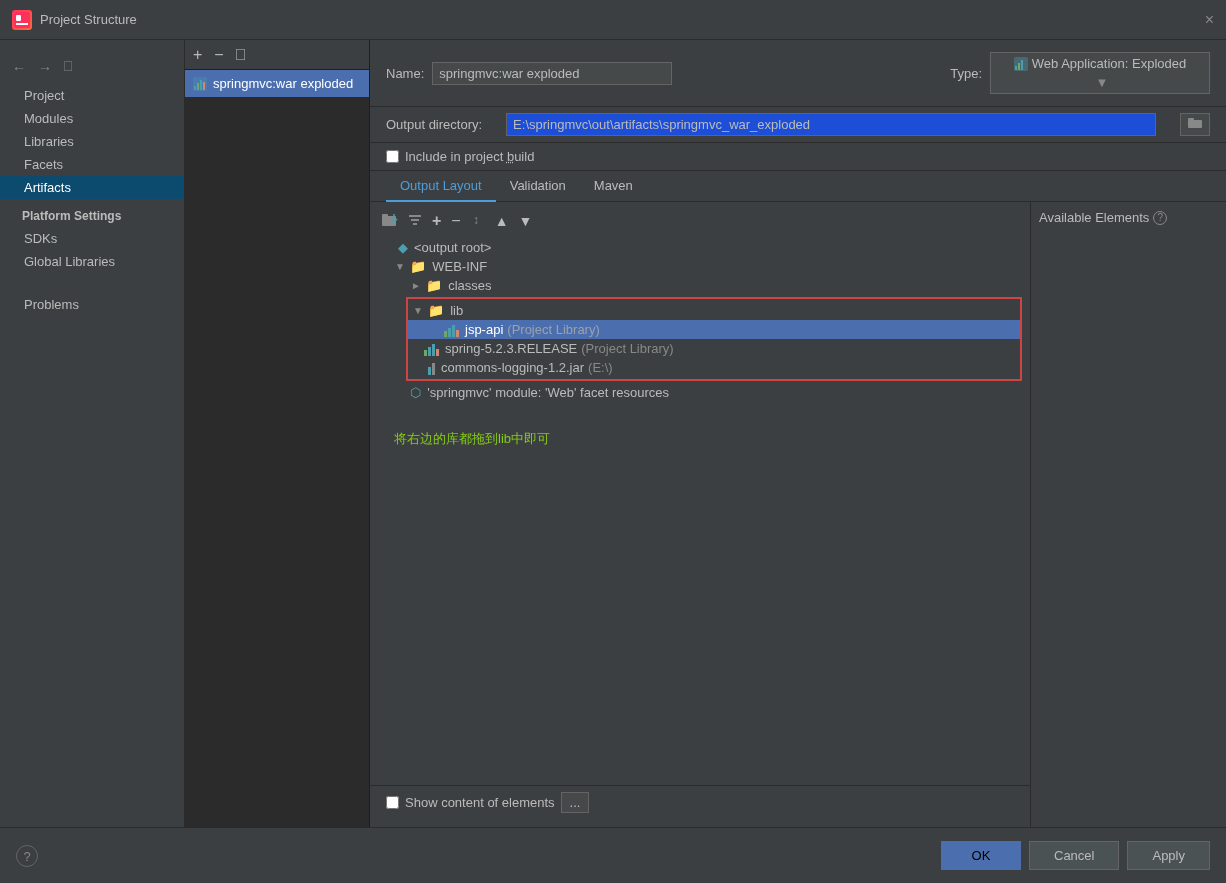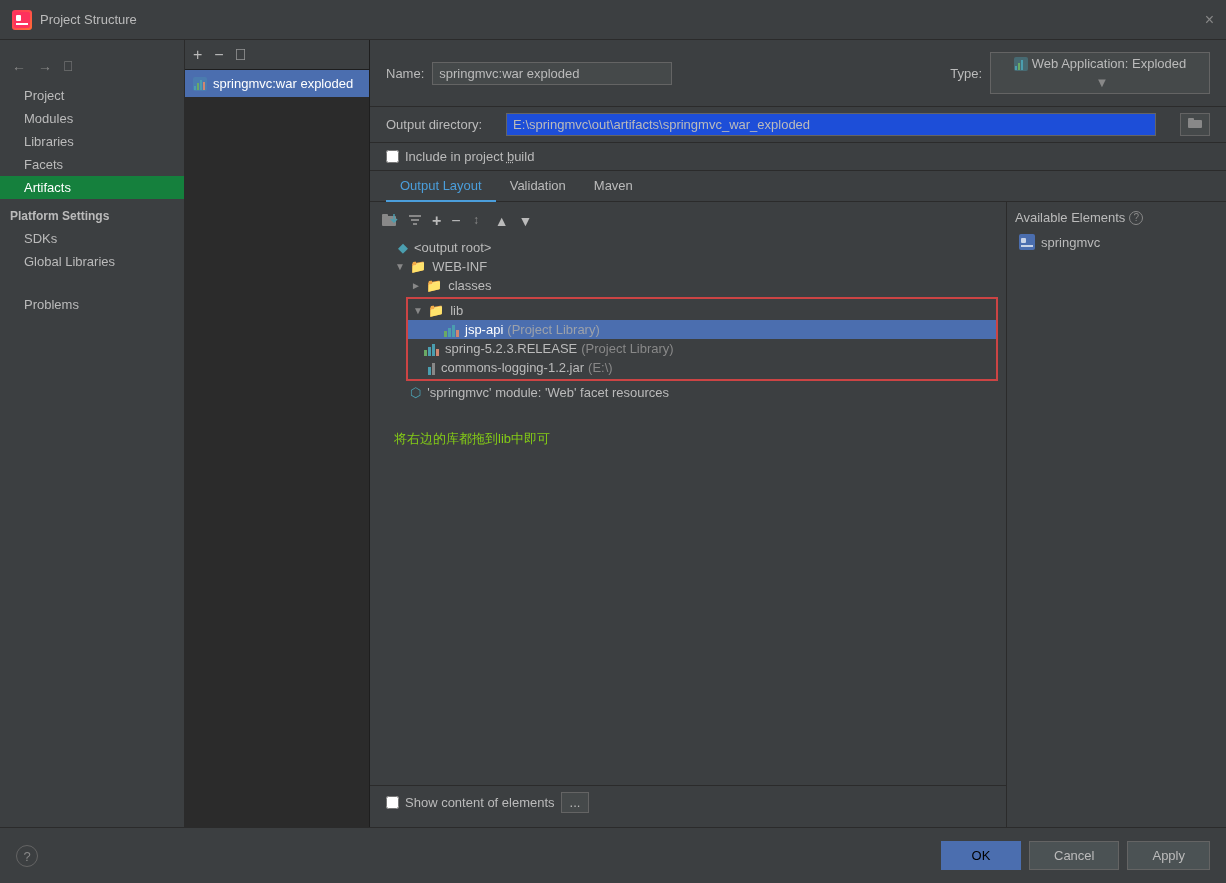--- a/index.html
+++ b/index.html
@@ -85,28 +85,29 @@
       font-weight: bold;
       font-size: 12px;
       padding: 6px 10px 4px 10px;
     }
     .nav-item {
       padding: 4px 10px 4px 24px;
       cursor: pointer;
       color: #bbbbbb;
     }
     .nav-item.active {
-      background: #15803d;
+      background: #0c4a6e;
       color: white;
     }
     .platform-header {
       color: #bbbbbb;
       font-weight: bold;
       font-size: 12px;
       padding: 10px 10px 4px 10px;
+      margin-left: 12px;
     }
 
     
     .artifact-panel {
       width: 185px;
       background: #2b2b2b;
       border-right: 1px solid #1e1e1e;
       flex-shrink: 0;
       display: flex;
       flex-direction: column;
@@ -314,21 +315,21 @@
 
     .hint-text {
       color: #84cc16;
       font-size: 13px;
       padding: 8px 16px;
       text-align: center;
     }
 
     
     .right-panel {
-      width: 220px;
+      width: 196px;
       border-left: 1px solid #2b2b2b;
       padding: 8px;
       display: flex;
       flex-direction: column;
     }
     .available-header {
       font-size: 13px;
       color: #bbbbbb;
       margin-bottom: 6px;
       display: flex;
@@ -663,30 +664,20 @@
           <label class="field-label">Show content of elements</label>
           <button class="show-content-btn">...</button>
         </div>
       </div>
 
       <div class="right-panel">
         <div class="available-header">
           <span>Available Elements</span>
           <span class="help-icon">?</span>
         </div>
-        <div class="available-item">
-          <span style="display:inline-flex;">
-            <svg width="16" height="16" viewBox="0 0 16 16">
-              <rect width="16" height="16" rx="2" fill="#4b6eaf"></rect>
-              <rect x="2" y="11" width="12" height="2" fill="white" opacity="0.7"></rect>
-              <rect x="2" y="4" width="5" height="5" rx="1" fill="white" opacity="0.7"></rect>
-            </svg>
-          </span>
-          <span>springmvc</span>
-        </div>
       </div>
     </div>
   </div>
 </div>
 
 <div class="bottom-bar">
   <div class="bottom-left">
     <div class="help-circle">?</div>
   </div>
   <button class="action-btn primary">OK</button>

